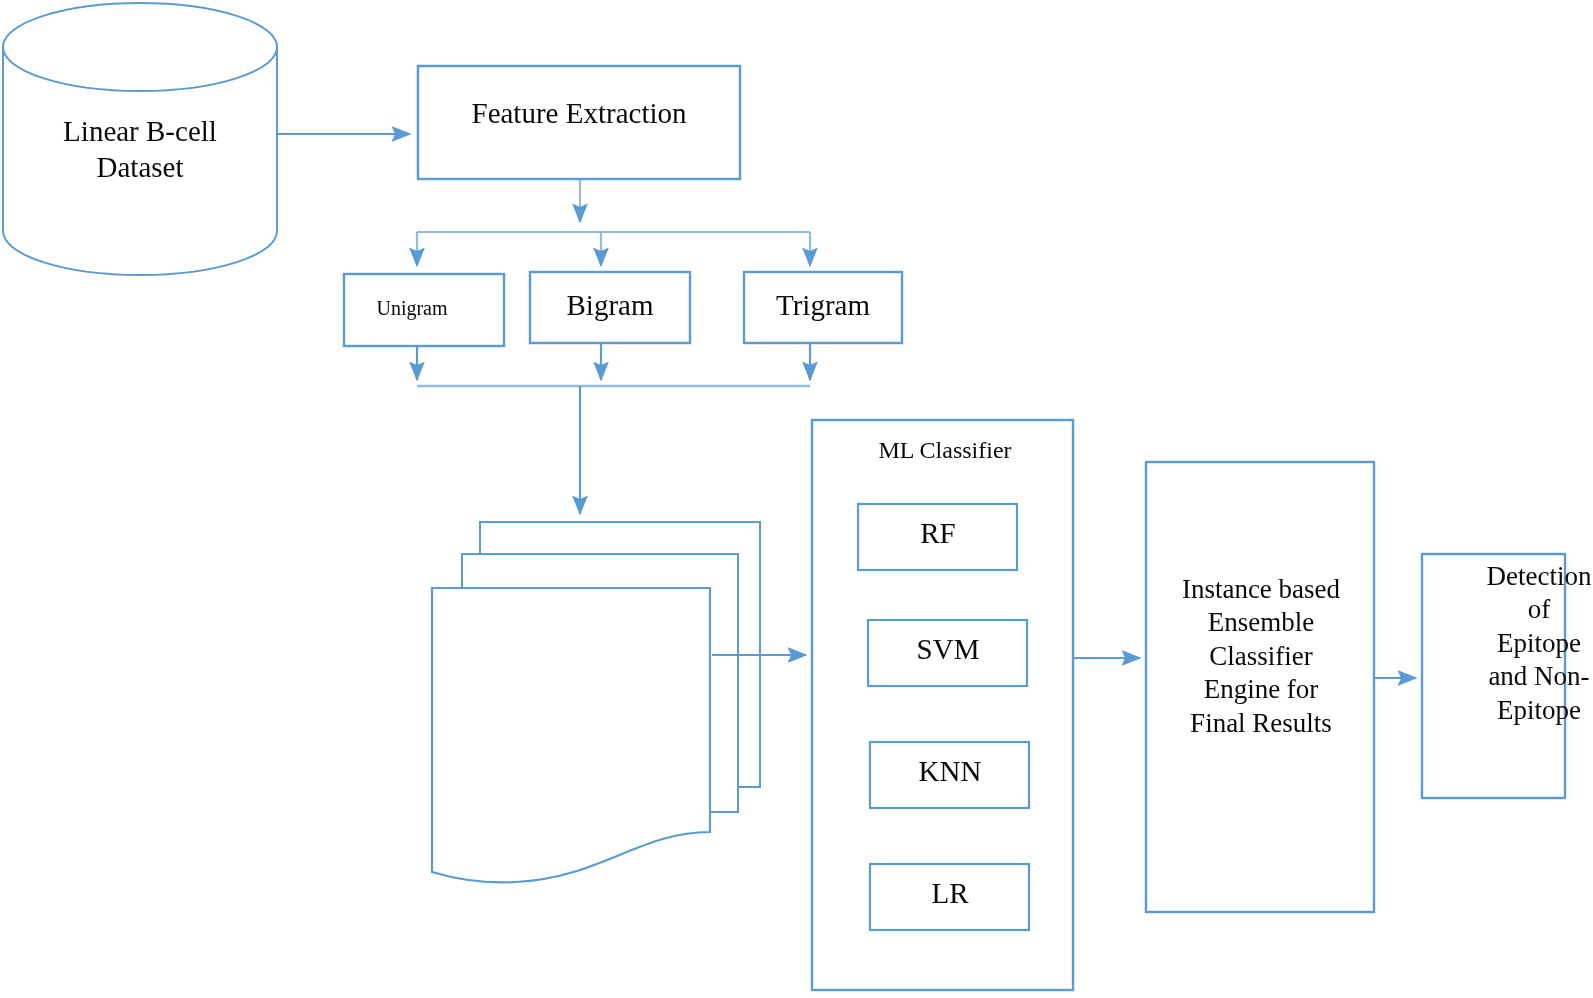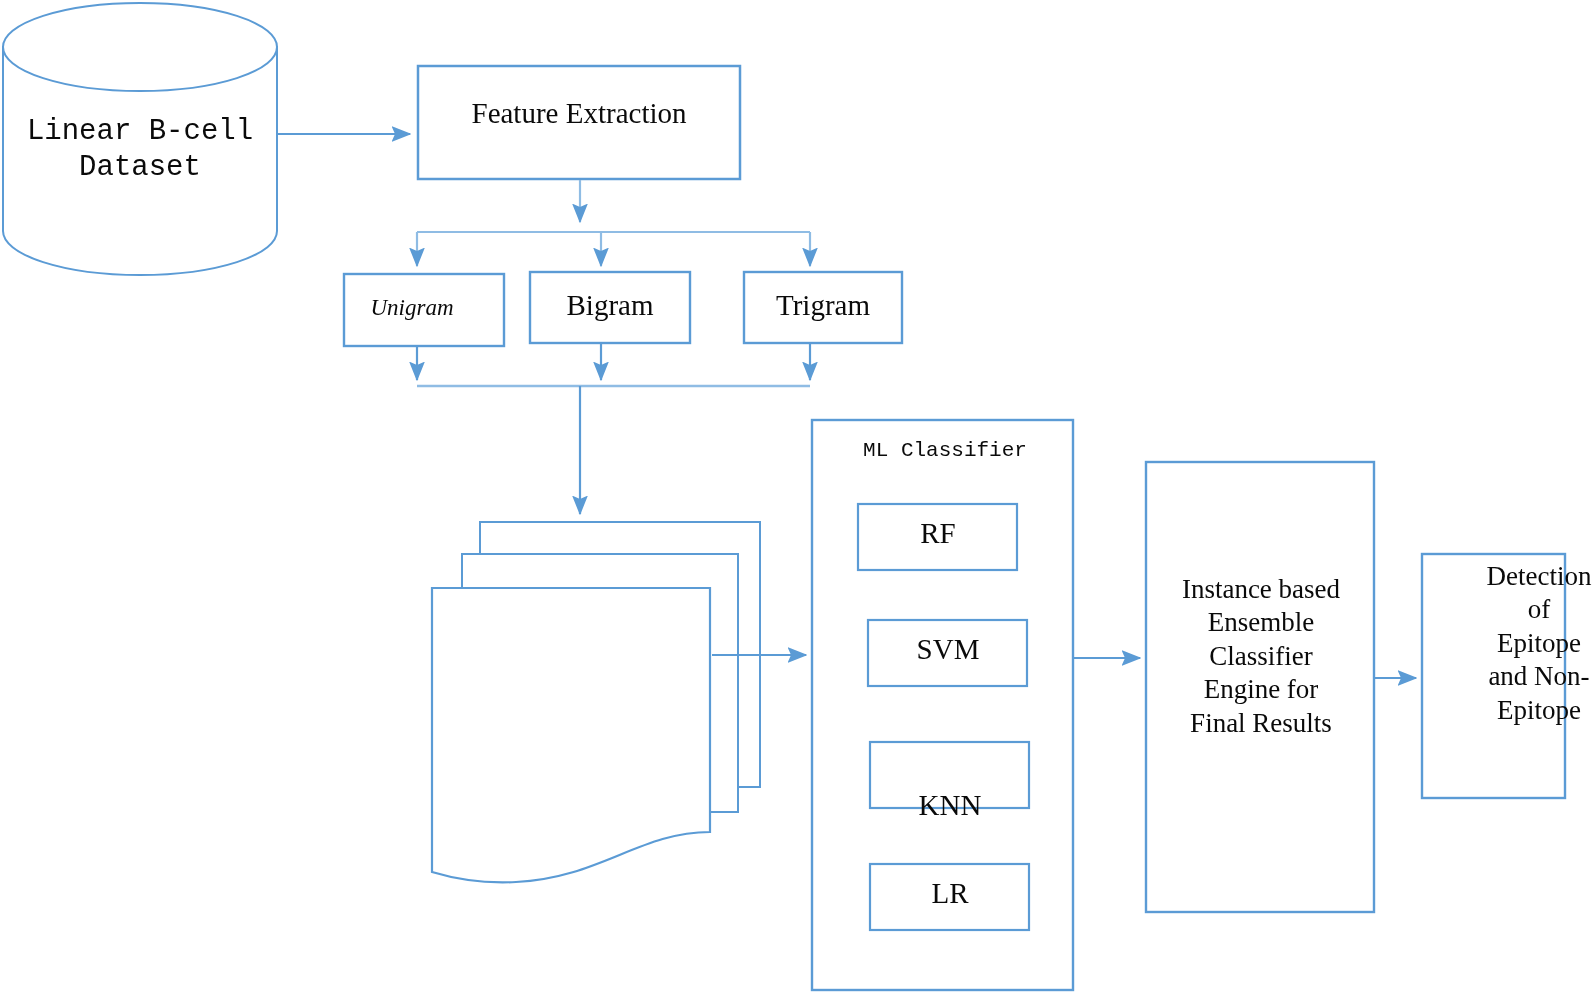--- a/index.html
+++ b/index.html
@@ -31,30 +31,30 @@
     display: flex;
     align-items: center;
     justify-content: center;
     text-align: center;
     color: #0a0a0a;
     font-family: "Liberation Serif", "DejaVu Serif", serif;
     line-height: 1.24;
     white-space: pre-line;
     pointer-events: none;
   }
-  .lbl-dataset   { left: 20px;   top: 100px; width: 240px; height: 100px; font-size: 29px; font-family: Liberation Mono, monospace; }
+  .lbl-dataset   { left: 20px;   top: 100px; width: 240px; height: 100px; font-size: 29px; }
   .lbl-featext   { left: 420px;  top: 86px;  width: 318px; height: 56px;  font-size: 29px; font-family: Liberation Serif, serif; }
-  .lbl-unigram   { left: 344px;  top: 280px; width: 136px; height: 56px;  font-size: 23px; font-style: italic; }
+  .lbl-unigram   { left: 344px;  top: 280px; width: 136px; height: 56px;  font-size: 20px; }
   .lbl-bigram    { left: 530px;  top: 278px; width: 160px; height: 56px;  font-size: 29px; }
   .lbl-trigram   { left: 744px;  top: 278px; width: 158px; height: 56px;  font-size: 29px; }
   .lbl-featsel   { left: 440px;  top: 605px; width: 262px; height: 230px; font-size: 28px; align-items: flex-start; }
-  .lbl-mltitle   { left: 820px;  top: 436px; width: 250px; height: 30px;  font-size: 21px; font-family: Liberation Mono, monospace; }
+  .lbl-mltitle   { left: 820px;  top: 436px; width: 250px; height: 30px;  font-size: 24px; }
   .lbl-rf        { left: 858px;  top: 508px; width: 160px; height: 52px;  font-size: 29px; }
   .lbl-svm       { left: 868px;  top: 624px; width: 160px; height: 52px;  font-size: 29px; }
-  .lbl-knn       { left: 870px;  top: 780px; width: 160px; height: 52px;  font-size: 29px; }
+  .lbl-knn       { left: 870px;  top: 746px; width: 160px; height: 52px;  font-size: 29px; }
   .lbl-lr        { left: 870px;  top: 868px; width: 160px; height: 52px;  font-size: 29px; font-family: Liberation Serif, serif; }
   .lbl-instance  { left: 1150px; top: 573px; width: 222px; height: 200px; font-size: 27px; align-items: flex-start; }
   .lbl-detection { left: 1424px; top: 560px; width: 142px; height: 220px; font-size: 27px; align-items: flex-start; margin-left: 44px; }
 </style>
 </head>
 <body>
 
 <div id="diagram-root">
 
   <svg class="canvas" viewBox="0 0 1593 998" xmlns="http://www.w3.org/2000/svg">

